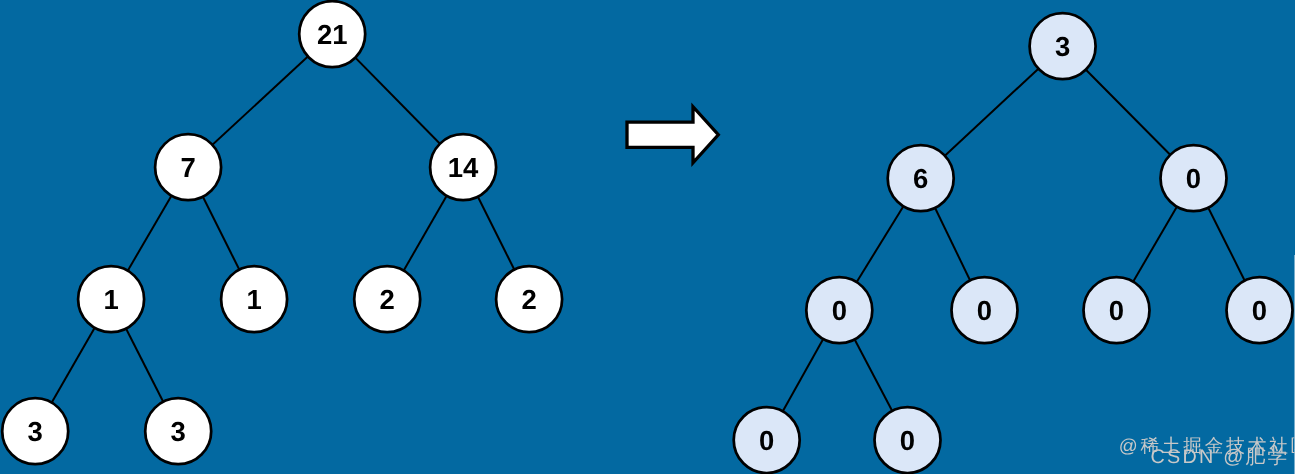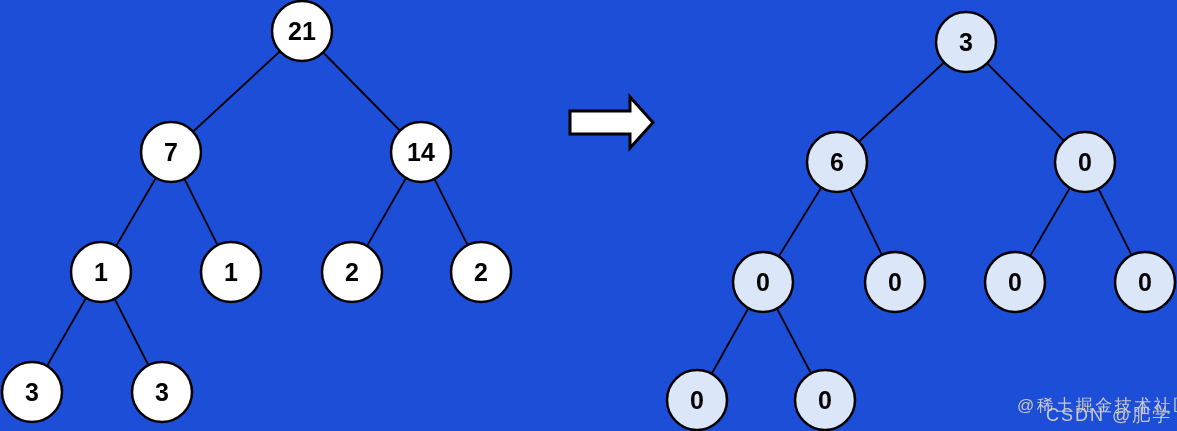--- a/index.html
+++ b/index.html
@@ -5,21 +5,21 @@
   html, body {
     margin: 0;
     padding: 0;
     background: #ffffff;
     font-family: "Liberation Sans", sans-serif;
   }
   .canvas {
     position: relative;
     width: 1177px;
     height: 431px;
-    background: #1d4ed8;
+    background: #0369a1;
     overflow: hidden;
   }
   #diagram-svg {
     position: absolute;
     left: 0;
     top: 0;
     display: block;
   }
   .node-label {
     font-family: "Liberation Sans", "DejaVu Sans", sans-serif;

